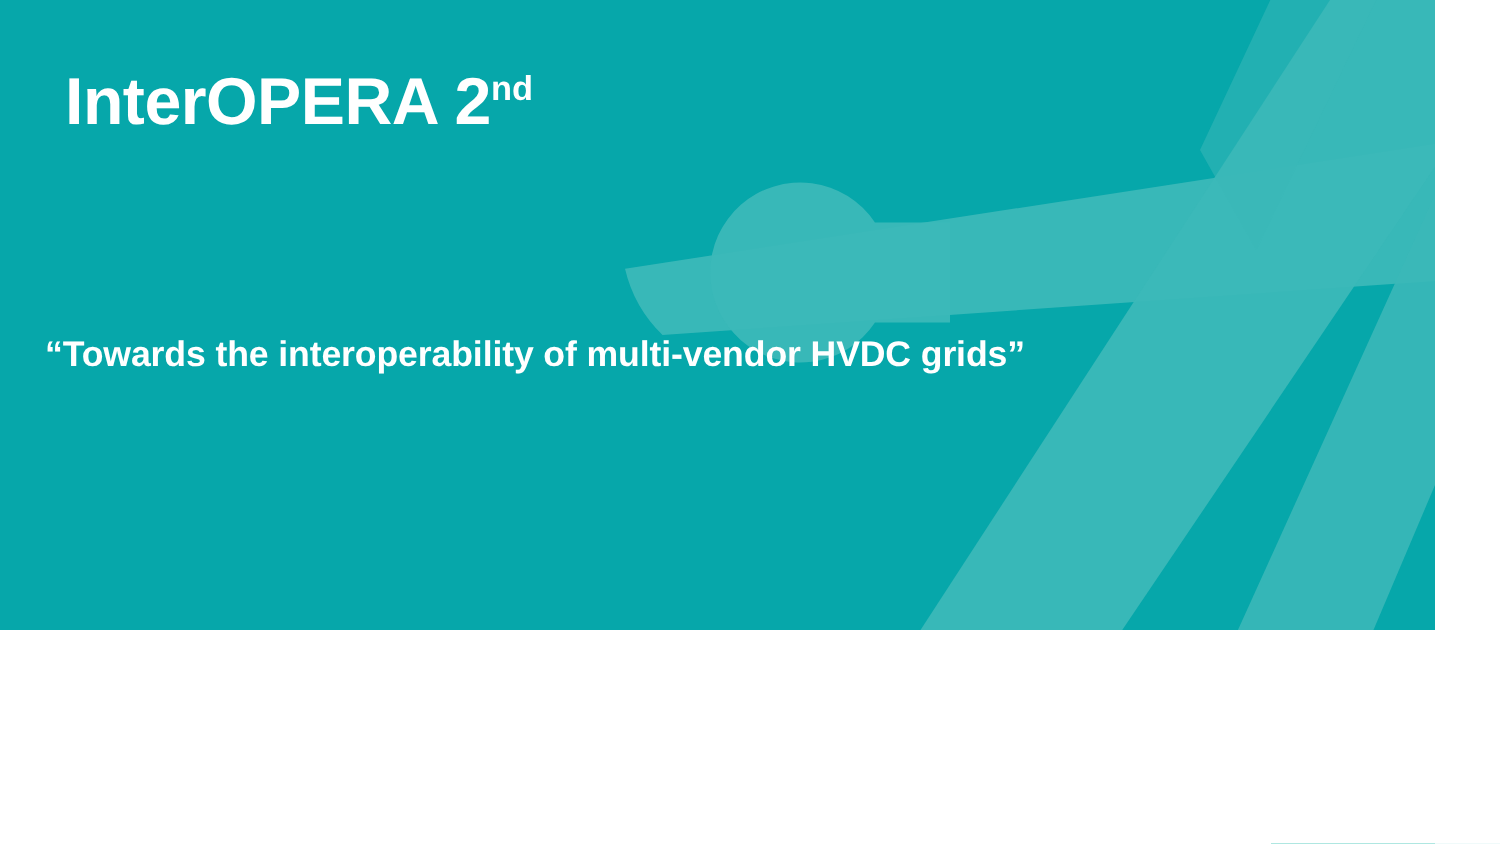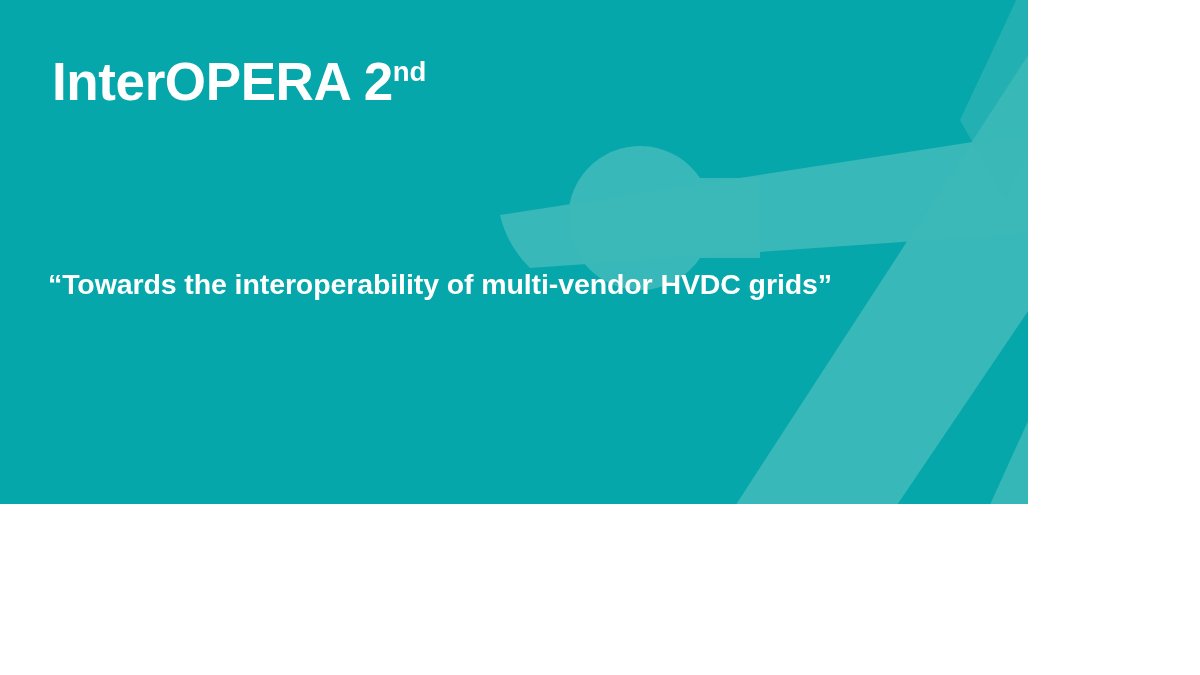--- a/index.html
+++ b/index.html
@@ -5,21 +5,21 @@
 <style>
   * { margin:0; padding:0; box-sizing:border-box; }
   html, body {
     width:1200px; height:675px;
     background:#ffffff;
     font-family:"Liberation Sans", sans-serif;
     overflow:hidden;
   }
   .slide {
     position:relative;
-    width:1028px; height:675px;
+    width:1148px; height:675px;
     background:#14b8a6;
     overflow:hidden;
   }
 
   
   .hero {
     position:absolute; left:0; top:0;
     width:1200px; height:504px;
     background:#06A7AA;
     overflow:hidden;
@@ -44,21 +44,21 @@
   }
   .title sup {
     font-size:0.52em;
     font-weight:bold;
     vertical-align:super;
     line-height:0;
     letter-spacing:0;
   }
   .subtitle {
     position:absolute;
-    left:48px; top:268px;
+    left:36px; top:268px;
     width:1060px;
     color:#ffffff;
     font-size:28.5px;
     font-weight:bold;
     letter-spacing:-0.1px;
     white-space:nowrap;
   }
 
   
   .footer {

